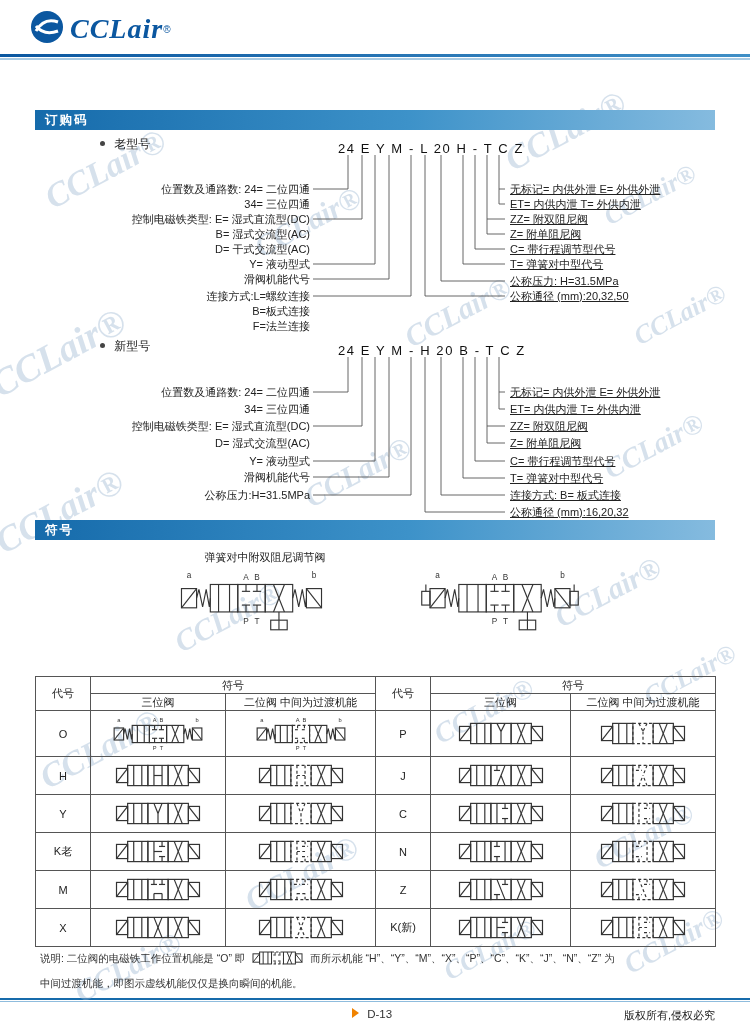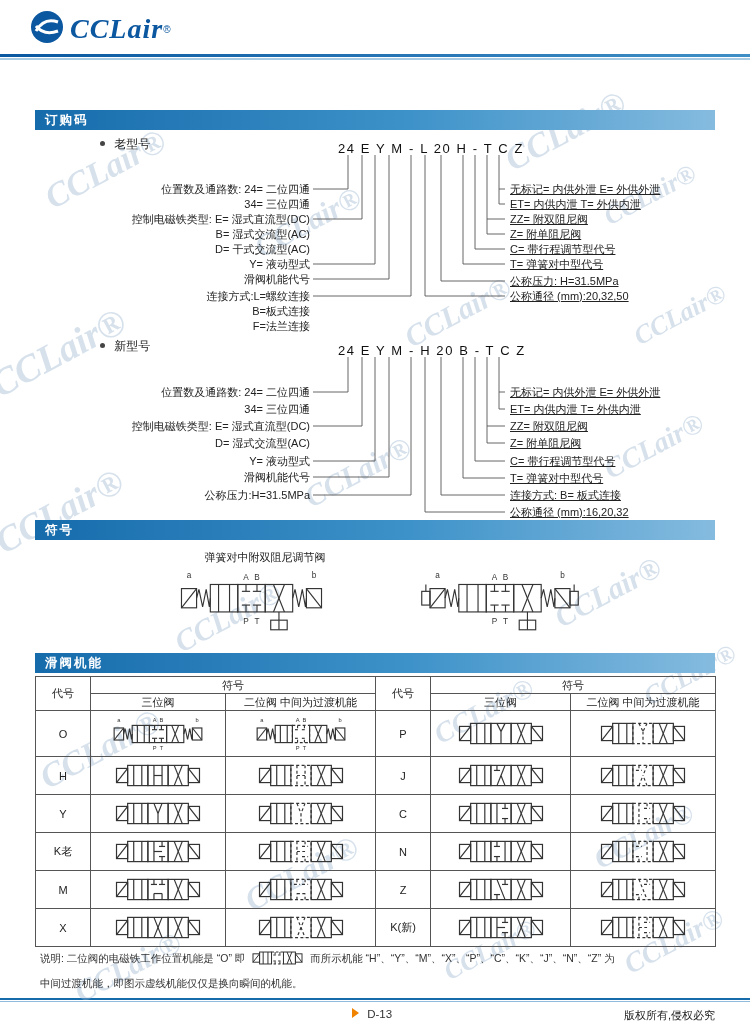--- a/index.html
+++ b/index.html
@@ -246,23 +246,20 @@
         <rect x="117.4" y="3.5999999999999996" width="13.200000000000001" height="16.799999999999997"></rect>
         <line x1="117.4" y1="3.5999999999999996" x2="130.6" y2="20.4"></line>
         <text x="124" y="-5.28" text-anchor="middle" font-size="7.199999999999999">b</text>
         <rect x="130.6" y="6" width="7.199999999999999" height="12"></rect>
         <line x1="134.2" y1="6" x2="134.2" y2="0"></line>
         <line x1="93.4" y1="24" x2="93.4" y2="31.2"></line>
         <rect x="86.2" y="31.2" width="14.399999999999999" height="8.399999999999999"></rect>
         <line x1="93.4" y1="31.2" x2="93.4" y2="39.6"></line>
       </svg></div>
 
-  <div class="secbar" style="top:653px">
-    <span>滑阀机能</span>
-  </div>
 
   <table class="spool-table">
     <colgroup>
       <col style="width:55px">
         <col style="width:135px">
         <col style="width:150px">
       <col style="width:55px">
         <col style="width:140px">
         <col style="width:145px">
     </colgroup>

